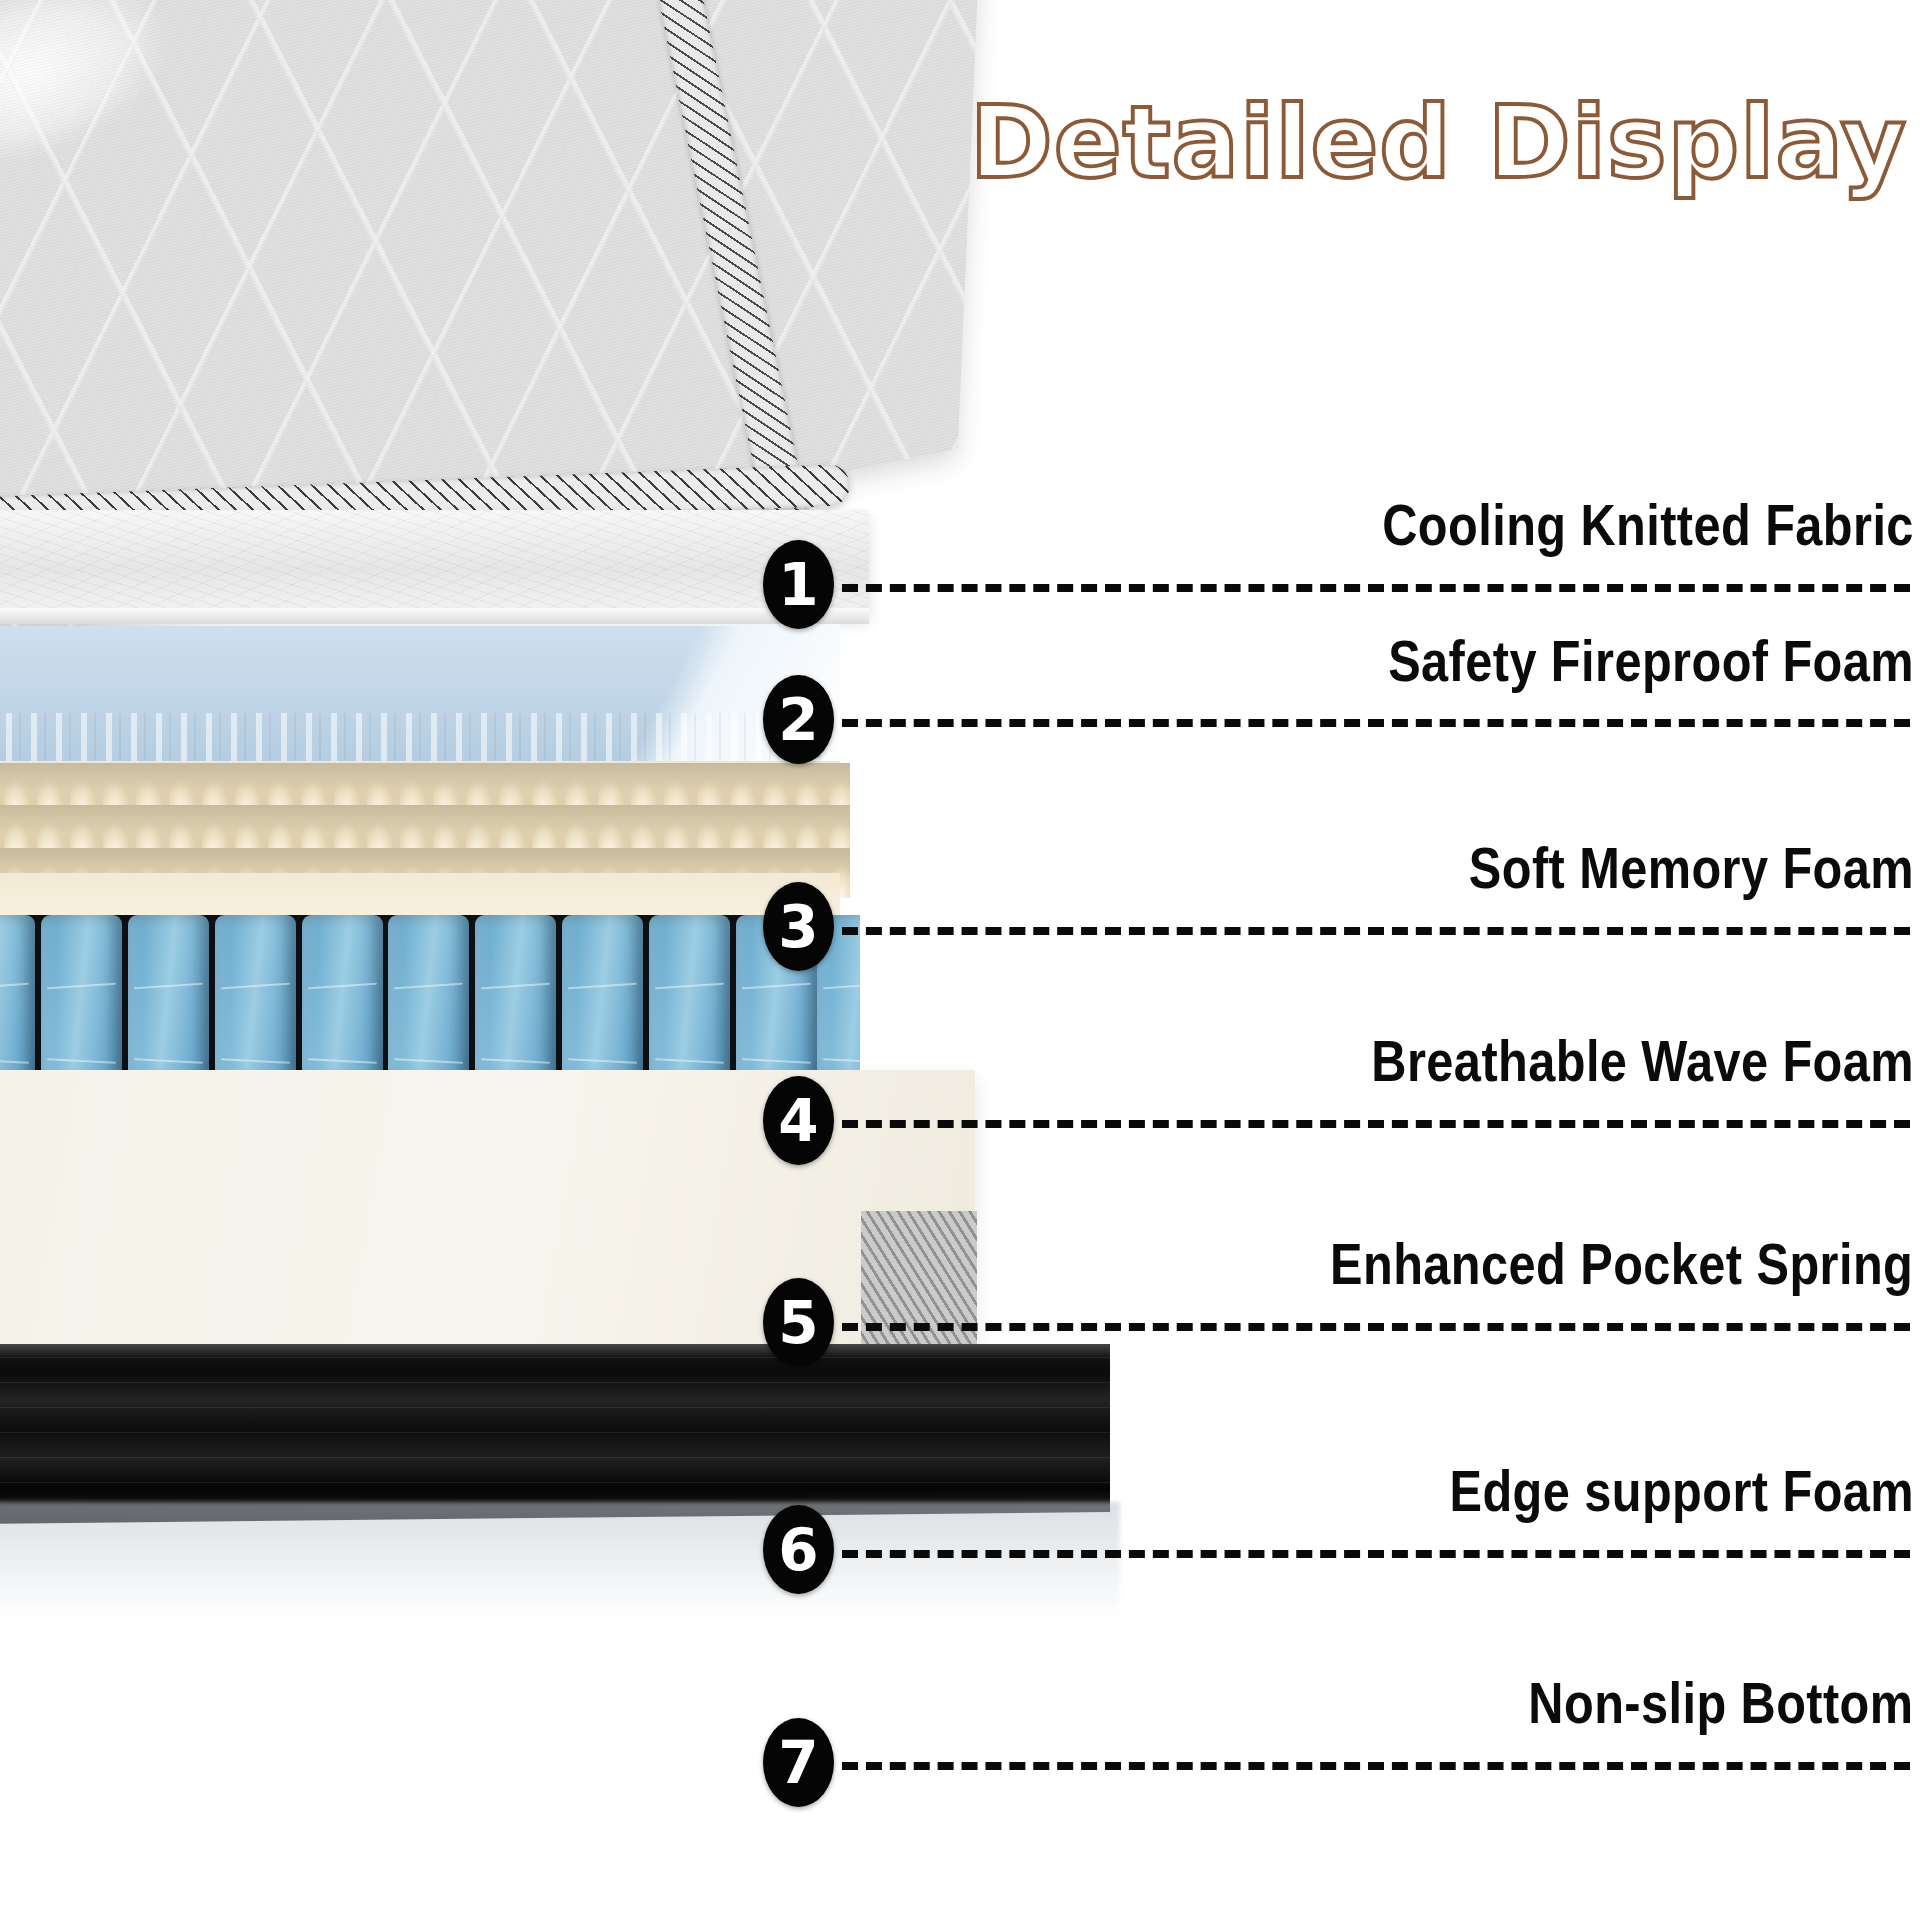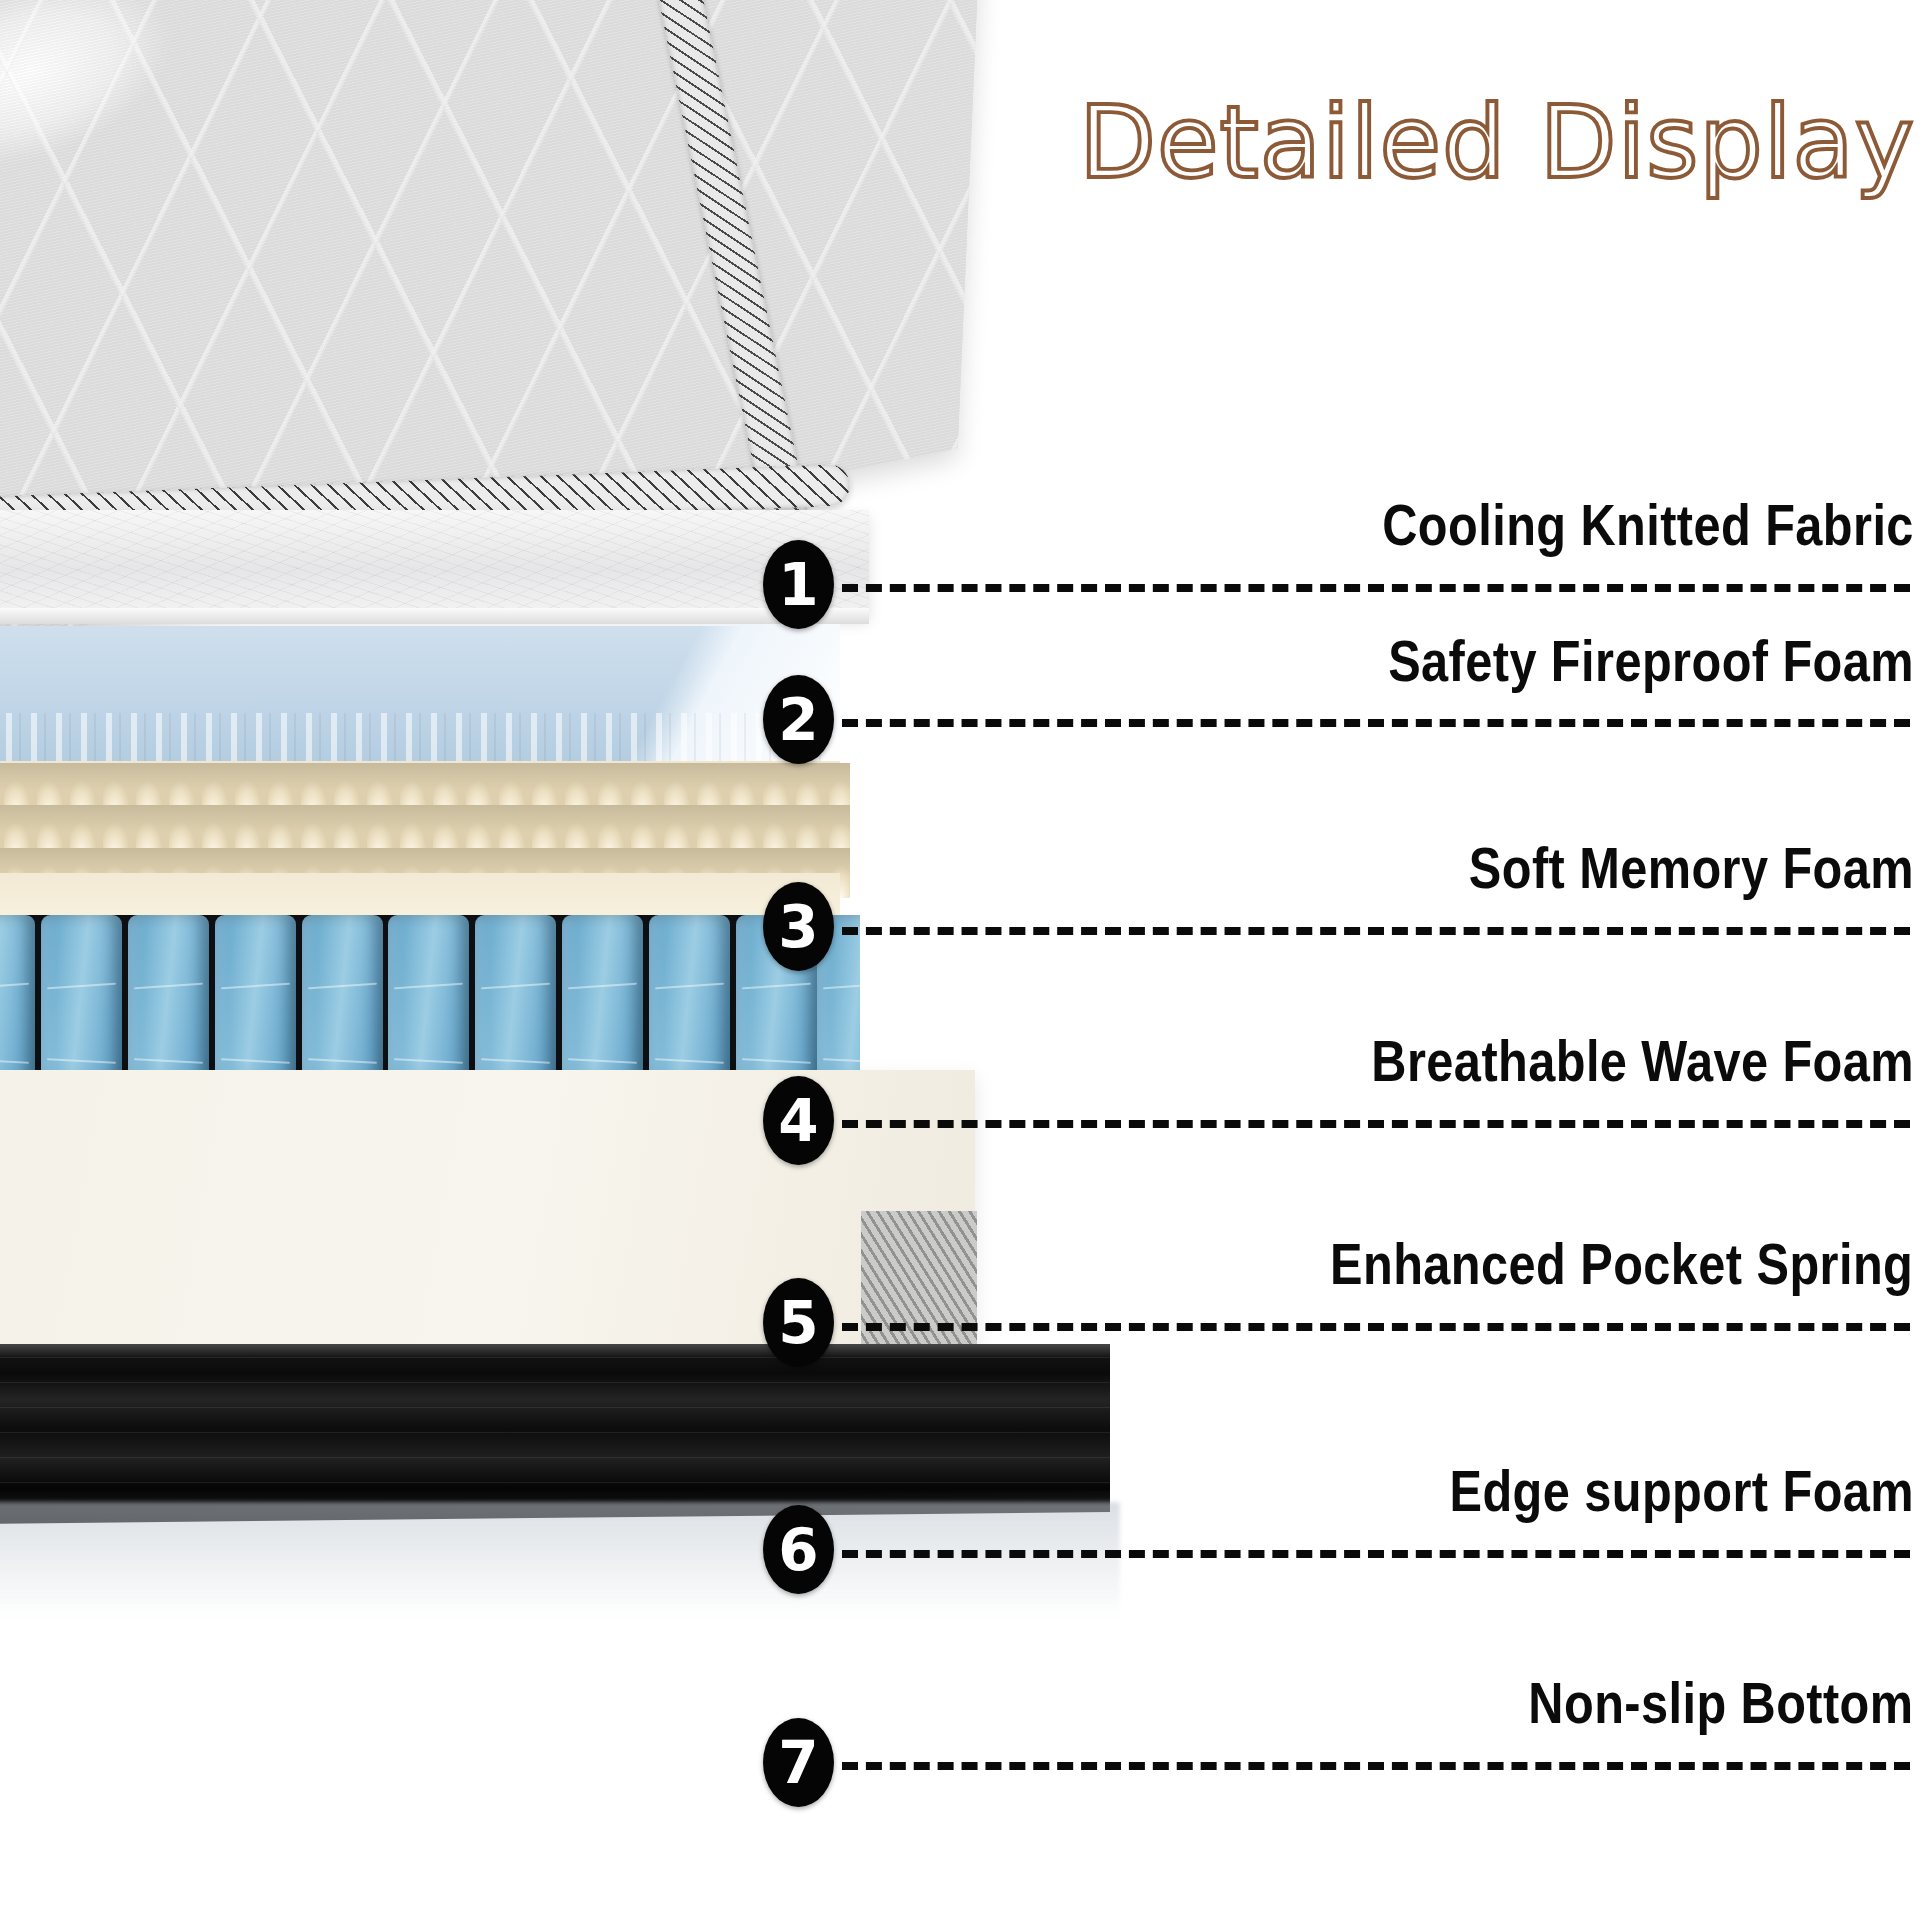--- a/index.html
+++ b/index.html
@@ -148,22 +148,22 @@
 
   
   .reflect{
     position:absolute;left:-29px;top:1502px;width:1149px;height:116px;
     background:linear-gradient(rgba(190,198,206,.55),rgba(255,255,255,0));
     filter:blur(1.9px);
   }
 
   
   #title{
-    position:absolute;right:16px;top:93px;
-    font-size:100px;font-weight:400;letter-spacing:1px;line-height:1;
+    position:absolute;right:24px;top:93px;
+    font-size:100px;font-weight:700;letter-spacing:1px;line-height:1;
     color:transparent;
     -webkit-text-stroke:3.9px #8d5a37;
     font-family:"DejaVu Sans",sans-serif;
     white-space:nowrap;
   }
   .badge{
     position:absolute;width:71px;height:89px;border-radius:50%;
     background:#050505;
     display:flex;align-items:center;justify-content:center;
     color:#fff;font-family:"DejaVu Sans",sans-serif;font-weight:700;font-size:58px;

